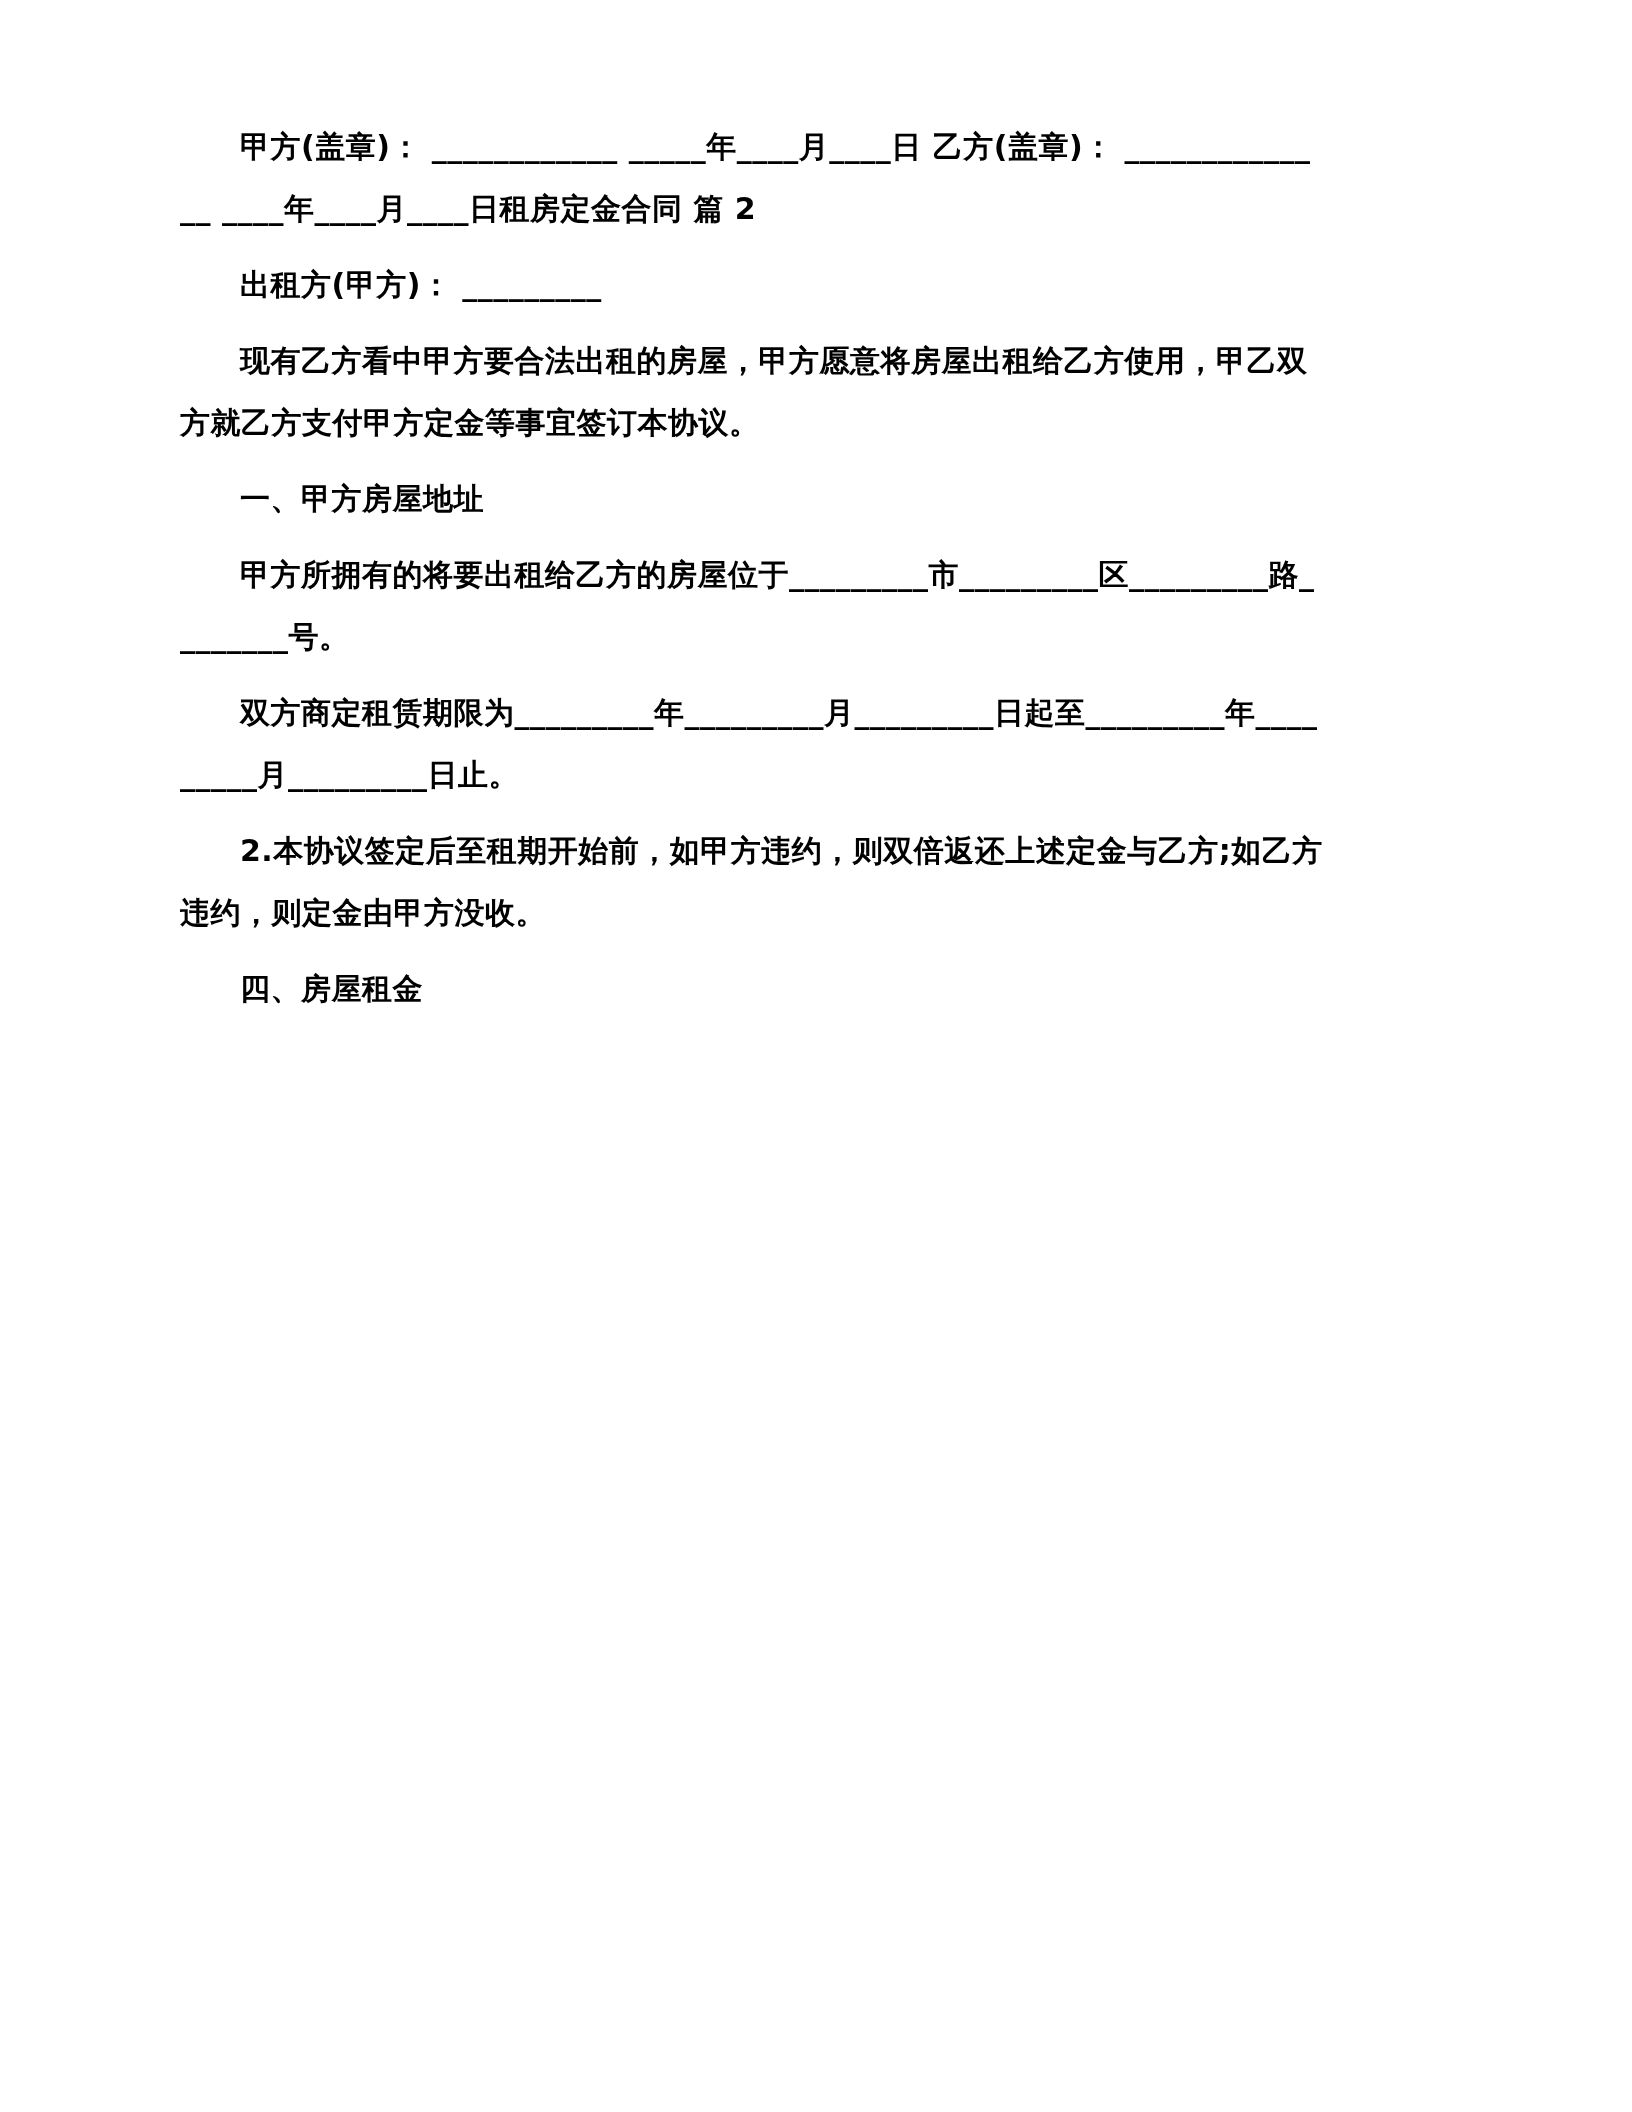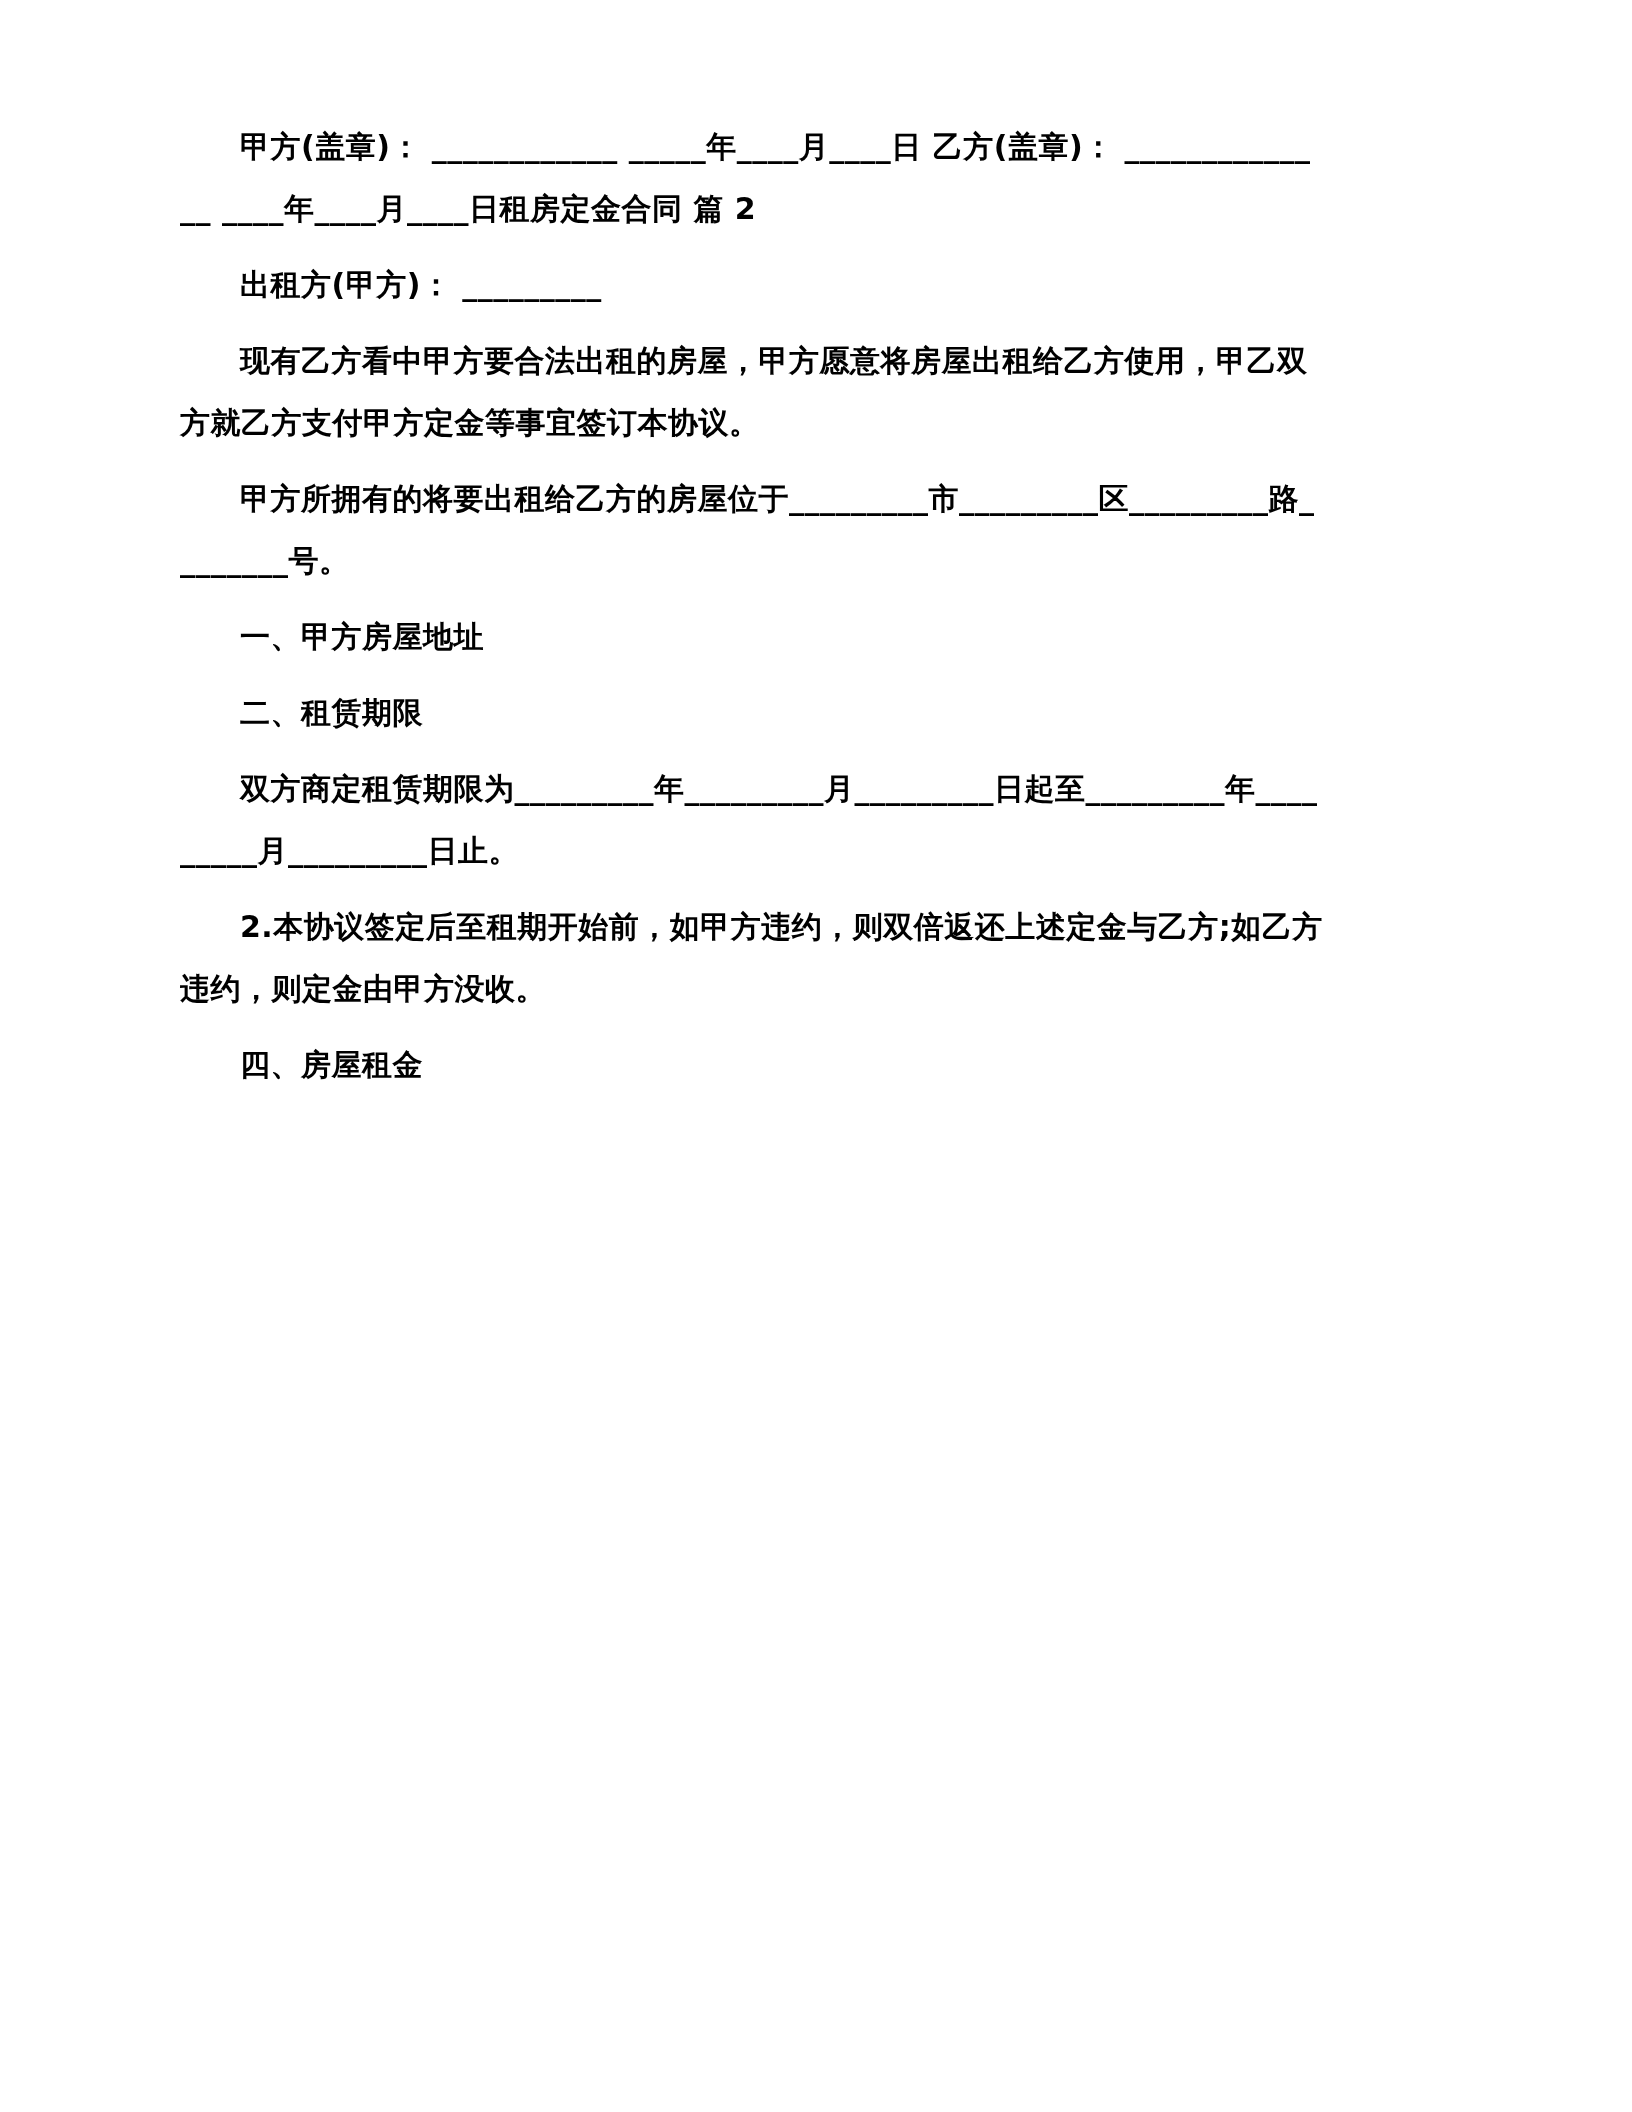--- a/index.html
+++ b/index.html
@@ -33,19 +33,18 @@
       color: #000000;
     }
   </style>
 </head>
 <body>
 
 <div class="page">
   <p class="para">甲方(盖章)： ____________ _____年____月____日 乙方(盖章)： ______________ ____年____月____日租房定金合同 篇 2</p>
   <p class="para">出租方(甲方)： _________</p>
   <p class="para">现有乙方看中甲方要合法出租的房屋，甲方愿意将房屋出租给乙方使用，甲乙双方就乙方支付甲方定金等事宜签订本协议。</p>
+  <p class="para">一、甲方房屋地址</p>
   <p class="para">甲方所拥有的将要出租给乙方的房屋位于_________市_________区_________路________号。</p>
-  <p class="para">一、甲方房屋地址</p>
-  <p class="para">二、租赁期限</p>
   <p class="para">双方商定租赁期限为_________年_________月_________日起至_________年_________月_________日止。</p>
   <p class="para">2.本协议签定后至租期开始前，如甲方违约，则双倍返还上述定金与乙方;如乙方违约，则定金由甲方没收。</p>
   <p class="para">四、房屋租金</p>
 </div>
 
 </body></html>

